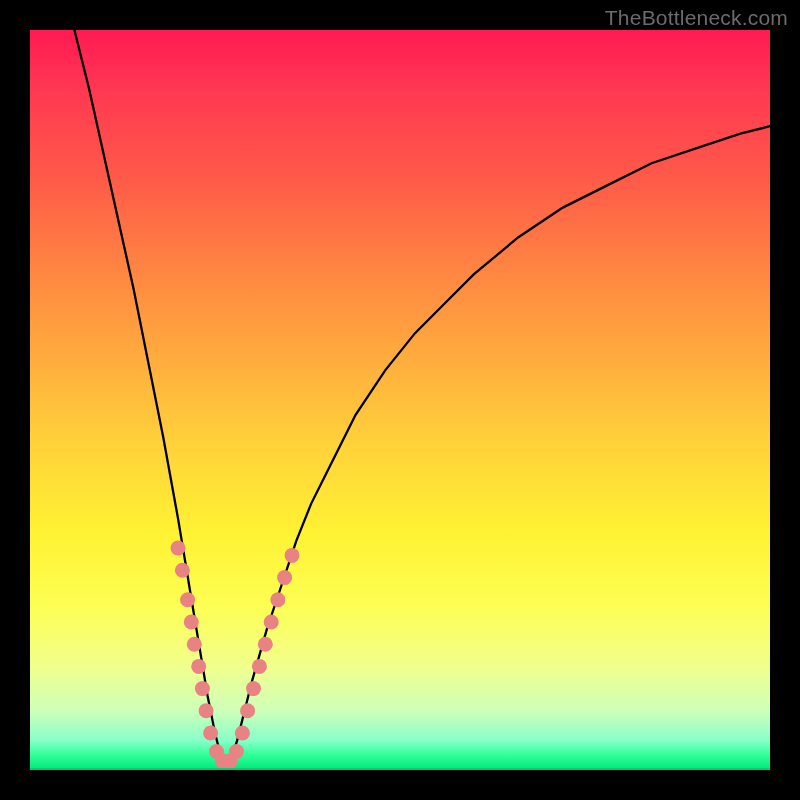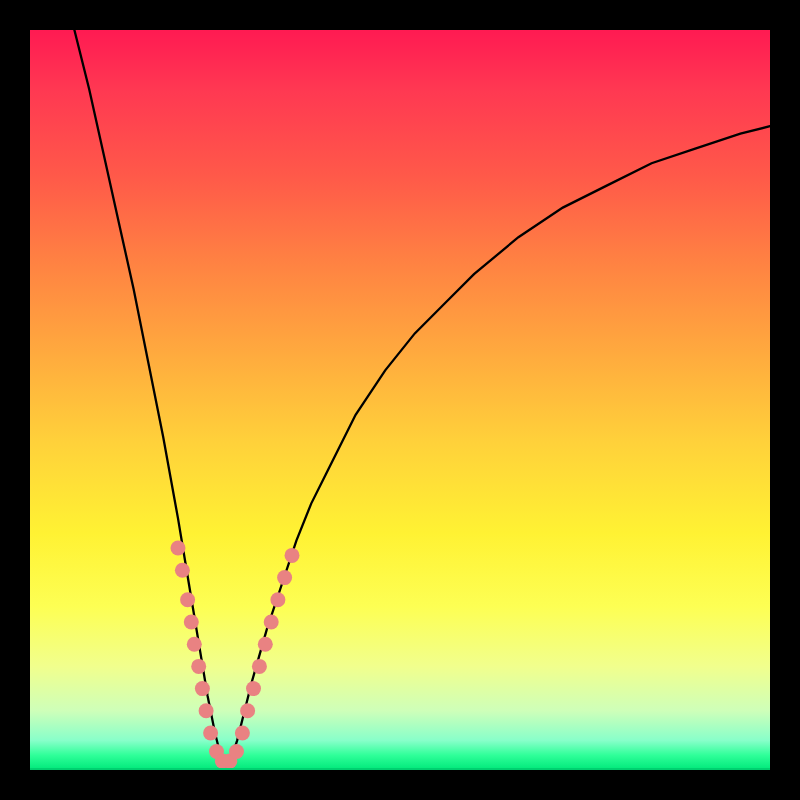--- a/index.html
+++ b/index.html
@@ -72,20 +72,21 @@
     bottom: 0;
     width: 100%;
     height: 2px;
     background: #00d070;
   }
 </style>
 </head>
 <body>
 
 <div class="frame">
+  <div class="watermark">TheBottleneck.com</div>
   <div class="plot-area">
     <svg class="curve-layer" viewBox="0 0 740 740">
       <path id="curve-path" class="curve" d="M44.4 0.0 L59.2 59.2 L74.0 125.8 L88.8 192.4 L103.6 259.0 L118.4 333.0 L133.2 407.0 L148.0 488.4 L155.4 532.8 L162.8 577.2 L170.2 621.6 L177.6 666.0 L185.0 703.0 L192.4 732.6 L199.8 732.6 L207.2 710.4 L214.6 680.8 L222.0 651.2 L236.8 599.4 L251.6 555.0 L266.4 510.6 L281.2 473.6 L296.0 444.0 L325.6 384.8 L355.2 340.4 L384.8 303.4 L414.4 273.8 L444.0 244.2 L488.4 207.2 L532.8 177.6 L577.2 155.4 L621.6 133.2 L666.0 118.4 L710.4 103.6 L740.0 96.2 "></path>
       <g id="dots-group">
           <circle cx="148.0" cy="518.0" r="7.5" class="dot"></circle>
           <circle cx="152.4" cy="540.2" r="7.5" class="dot"></circle>
           <circle cx="157.6" cy="569.8" r="7.5" class="dot"></circle>
           <circle cx="161.3" cy="592.0" r="7.5" class="dot"></circle>
           <circle cx="164.3" cy="614.2" r="7.5" class="dot"></circle>
           <circle cx="168.7" cy="636.4" r="7.5" class="dot"></circle>

